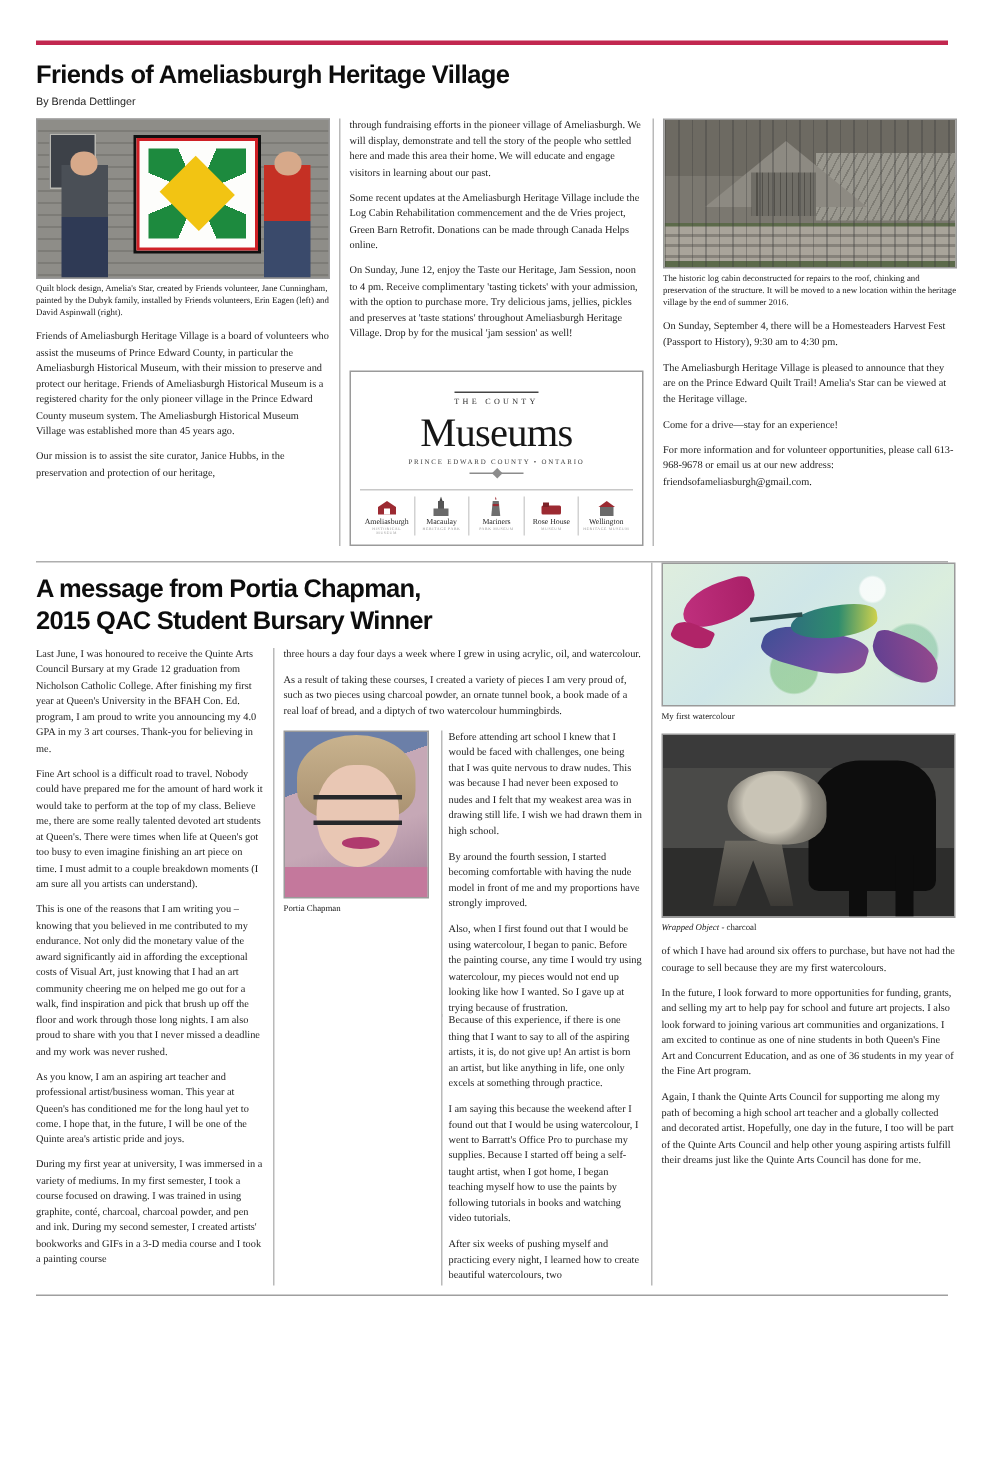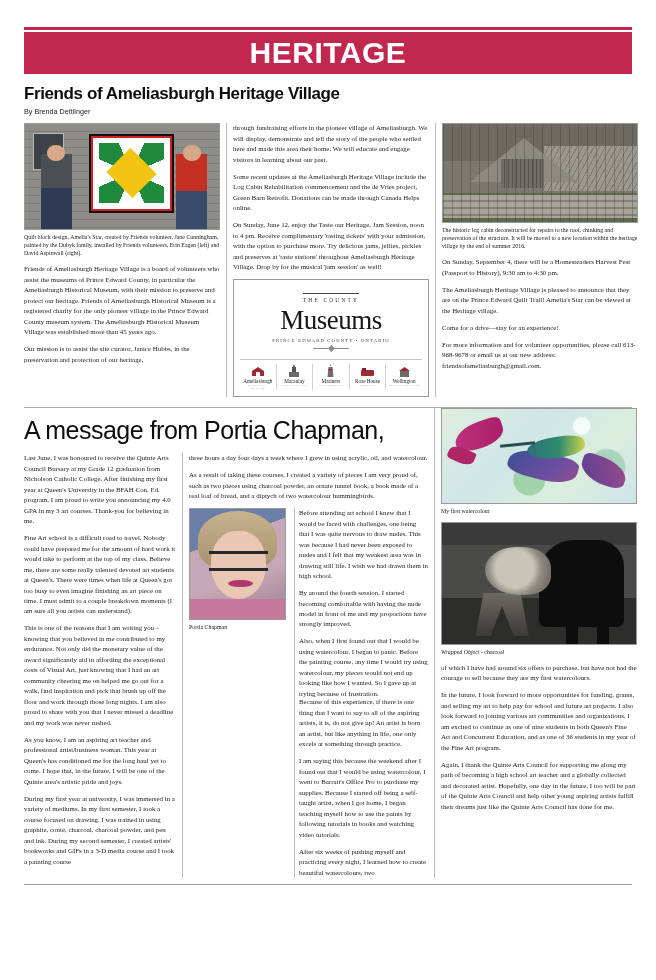--- a/index.html
+++ b/index.html
@@ -52,22 +52,22 @@
     font-family: "Liberation Sans", sans-serif;
     font-weight: bold;
     font-size: 17px;
     line-height: 1.08;
     letter-spacing: -0.4px;
     margin: 11px 0 0 0;
     color: #0d0d0d;
   }
   .headline2 {
     font-family: "Liberation Sans", sans-serif;
-    font-weight: normal;
-    font-size: 25px;
+    font-weight: bold;
+    font-size: 17px;
     line-height: 1.14;
     letter-spacing: -0.5px;
     margin: 8px 0 0 0;
     color: #0d0d0d;
   }
   .byline {
     font-family: "Liberation Sans", sans-serif;
     font-size: 7.2px;
     margin: 4px 0 0 0;
     color: #222;
@@ -313,21 +313,21 @@
   }
   .p-shirt {
     position: absolute; left: 0; bottom: 0; width: 100%; height: 18%;
     background: #c4789c;
   }
 
   
   .ad {
     border: 1px solid #9a9a9a;
     padding: 8px 6px 6px 6px;
-    margin-top: 6px;
+    margin-top: 18px;
     text-align: center;
     background: #fff;
   }
   .ad-kicker {
     font-size: 5.4px;
     letter-spacing: 2.2px;
     color: #2b2b2b;
     border-top: 1px solid #444;
     display: inline-block;
     padding-top: 3px;
@@ -395,23 +395,20 @@
   }
   .footer b { font-family: "Liberation Serif", serif; }
 </style>
 </head>
 <body>
 
 <div class="page">
 
   <div class="banner-wrap">
     <div class="banner-rule"></div>
-    <div class="banner">
-      <div class="banner-title">HERITAGE</div>
-    </div>
   </div>
 
   <h1 class="headline">Friends of Ameliasburgh Heritage Village</h1>
   <div class="byline">By Brenda Dettlinger</div>
 
   <div class="cols">
 
     <div class="col" style="flex:0 0 196px">
       <div class="photo ph-quilt">
         <div class="window"></div>
@@ -515,20 +512,21 @@
       <p class="body">Come for a drive—stay for an experience!</p>
       <p class="body">For more information and for volunteer opportunities, please call 613-968-9678 or email us at our new address: friendsofameliasburgh@gmail.com.</p>
     </div>
   </div>
 
   <hr class="hr-thin">
 
   <div class="cols" style="margin-top:0">
     <div class="col" style="flex:0 0 404px">
       <h1 class="headline2">A message from Portia Chapman,</h1>
+      <h1 class="headline2" style="margin-top:1px">2015 QAC Student Bursary Winner</h1>
 
       <div class="cols" style="margin-top:9px">
         <div class="col" style="flex:0 0 152px">
           <p class="body">Last June, I was honoured to receive the Quinte Arts Council Bursary at my Grade 12 graduation from Nicholson Catholic College. After finishing my first year at Queen's University in the BFAH Con. Ed. program, I am proud to write you announcing my 4.0 GPA in my 3 art courses.  Thank-you for believing in me.</p>
           <p class="body">Fine Art school is a difficult road to travel.  Nobody could have prepared me for the amount of hard work it would take to perform at the top of my class. Believe me, there are some really talented devoted art students at Queen's. There were times when life at Queen's got too busy to even imagine finishing an art piece on time.  I must admit to a couple breakdown moments (I am sure all you artists can understand).</p>
           <p class="body">This is one of the reasons that I am writing you – knowing that you believed in me contributed to my endurance. Not only did the monetary value of the award significantly aid in affording the exceptional costs of Visual Art, just knowing that I had an art community cheering me on helped me go out for a walk, find inspiration and pick that brush up off the floor and work through those long nights.
 I am also proud to share with you that I never missed a deadline and my work was never rushed.</p>
           <p class="body">As you know, I am an aspiring art teacher and professional artist/business woman.  This year at Queen's has conditioned me for the long haul yet to come. I hope that, in the future, I will be one of the Quinte area's artistic pride and joys.</p>
           <p class="body">During my first year at university, I was immersed in a variety of mediums. In my first semester, I took a course focused on drawing. I was trained in using graphite, conté, charcoal, charcoal powder, and pen and ink. During my second semester, I created artists' bookworks and GIFs in a 3-D media course and I took a painting course</p>
         </div>

